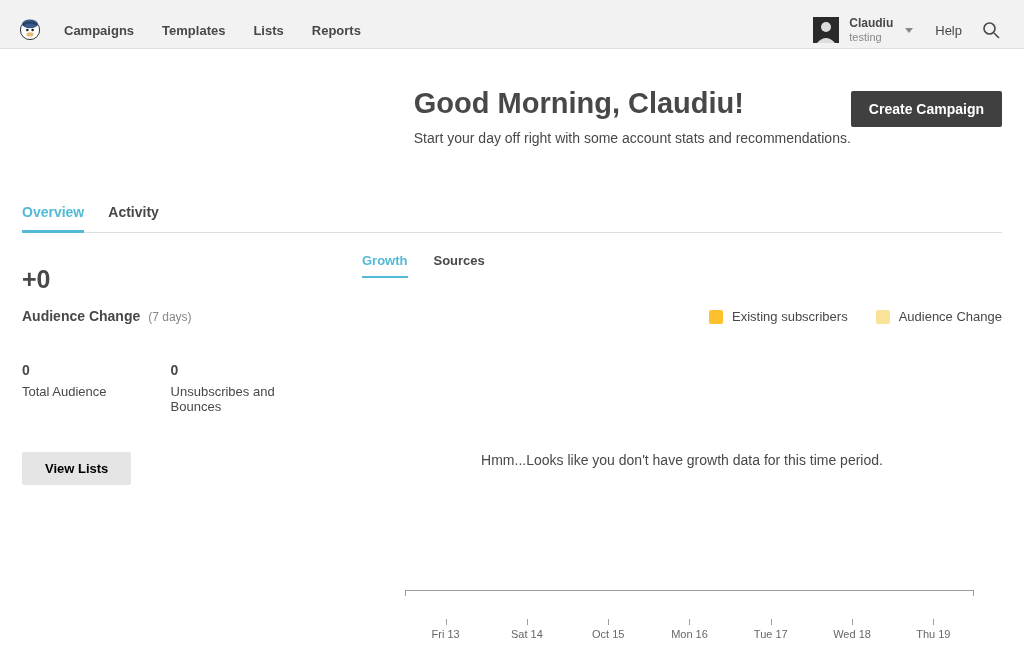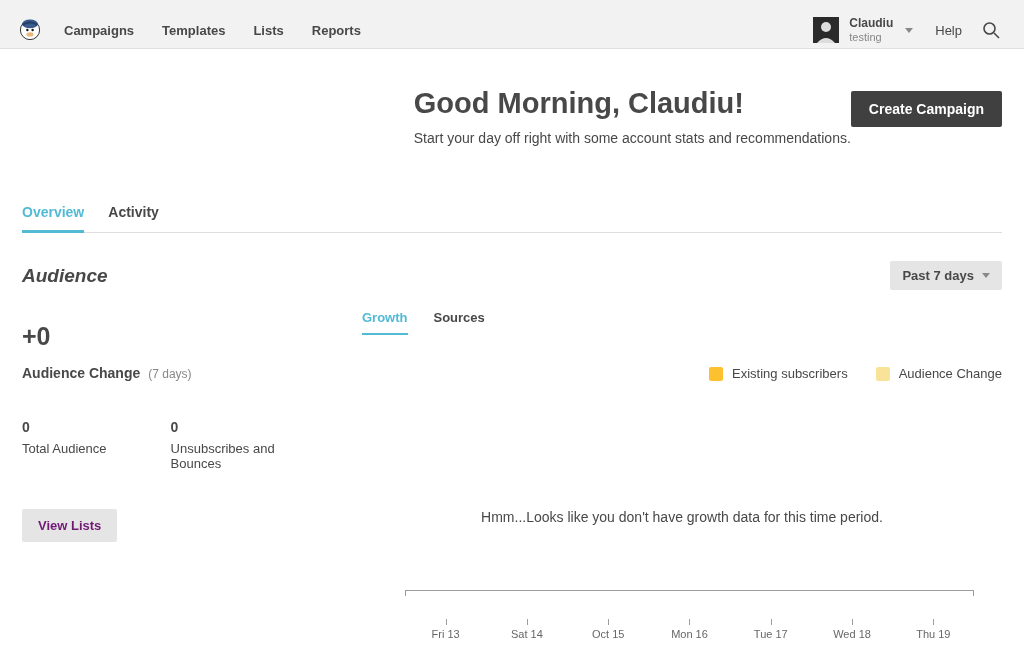--- a/index.html
+++ b/index.html
@@ -160,24 +160,24 @@
 .stat-sub { font-size: 12px; color: #888; }
 
 .mini-stats { display: flex; gap: 64px; margin-top: 38px; }
 .mini-stat .n { font-size: 14px; font-weight: 700; color: #484848; }
 .mini-stat .l { font-size: 13px; color: #484848; margin-top: 6px; max-width: 130px; }
 
 .view-lists-btn {
   margin-top: 38px;
   background: #e5e5e5;
   border: none;
-  padding: 9px 16px;
+  padding: 9px 23px;
   font-size: 13px;
   font-weight: 600;
-  color: #701a75;
+  color: #000000;
   border-radius: 2px;
   cursor: pointer;
 }
 
 .legend {
   display: flex;
   gap: 28px;
   justify-content: flex-end;
   margin-top: 30px;
 }
@@ -287,27 +287,20 @@
       <div class="page-sub">Start your day off right with some account stats and recommendations.</div>
     </div>
     <button class="create-btn">Create Campaign</button>
   </div>
 
   <div class="tabs">
     <div class="tab active">Overview</div>
     <div class="tab">Activity</div>
   </div>
 
-  <div class="section-row">
-    <div class="section-title">Audience</div>
-    <button class="range-select">
-      <span>Past 7 days</span>
-      <span class="chevron-down"></span>
-    </button>
-  </div>
 
   <div class="main-cols">
     <div class="left-col">
       <div class="big-stat">+0</div>
       <div class="stat-label-row">
         <span class="stat-label">Audience Change</span>
         <span class="stat-sub">(7 days)</span>
       </div>
       <div class="mini-stats">
         <div class="mini-stat">

